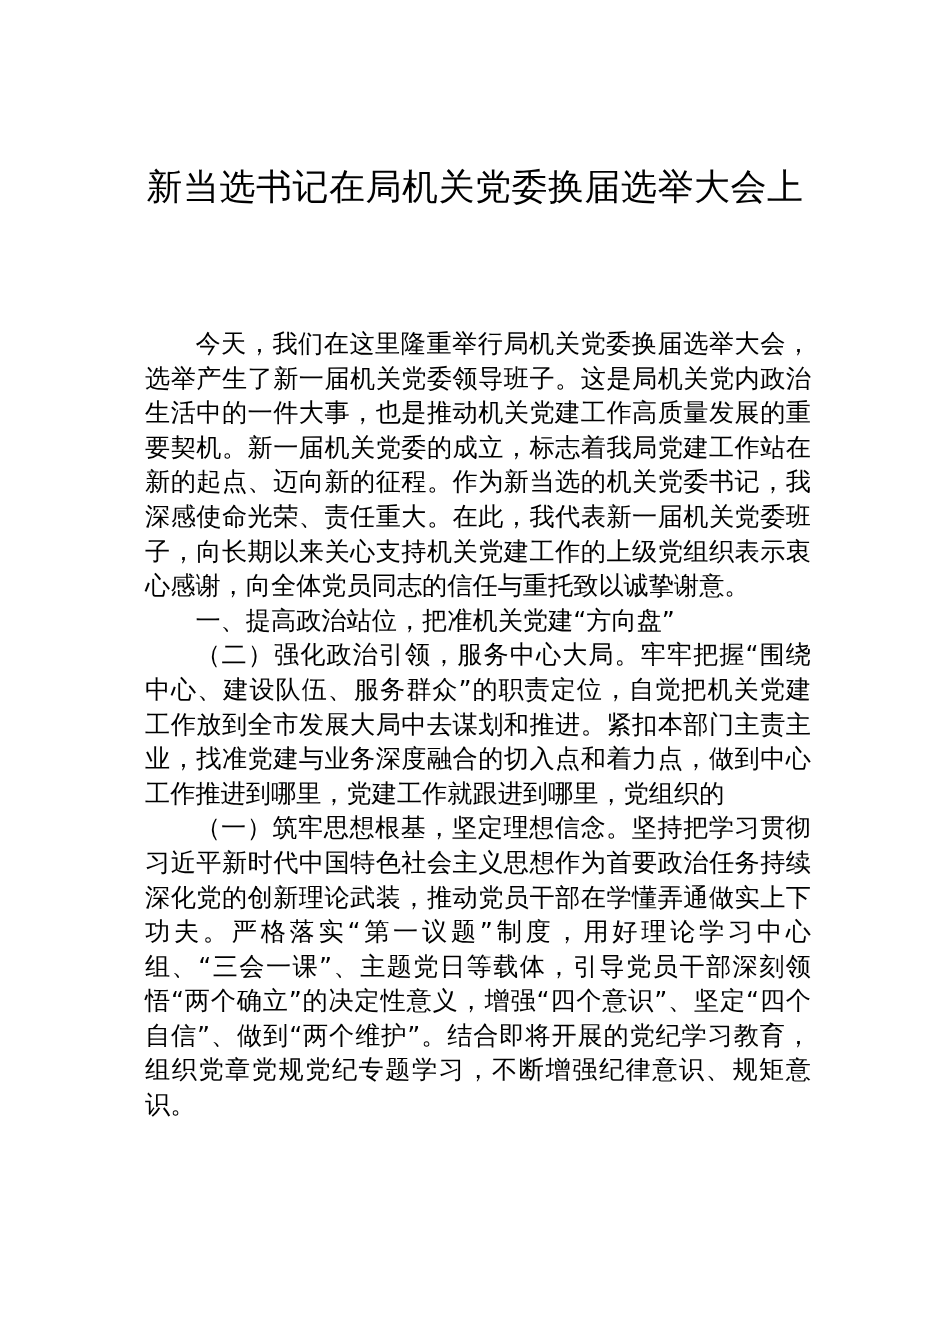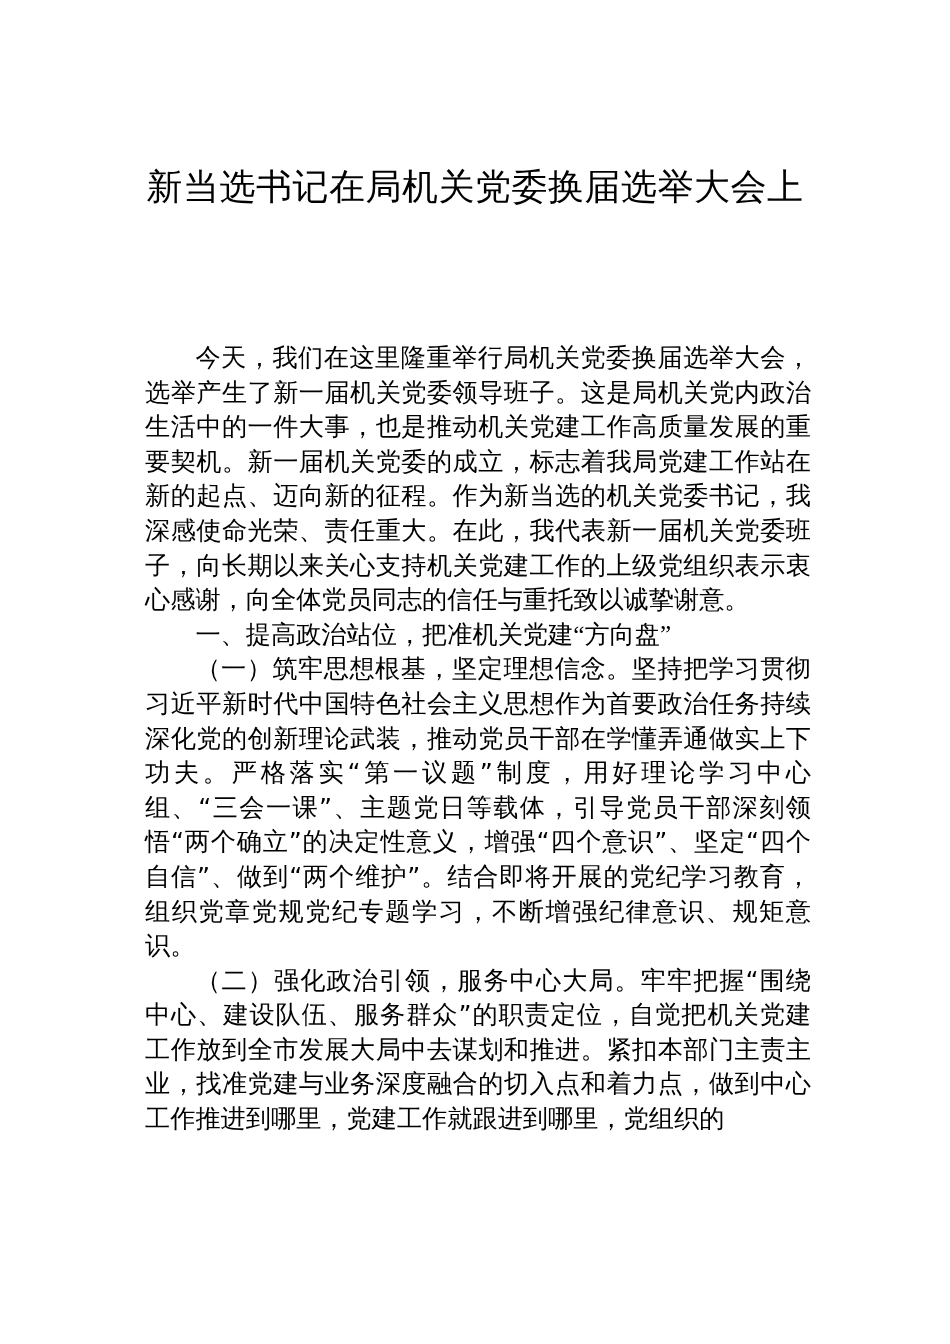--- a/index.html
+++ b/index.html
@@ -39,40 +39,38 @@
     display: block;
     white-space: nowrap;
   }
   .body {
     position: absolute;
     left: 145px;
     top: 327px;
     width: 666px;
     font-size: 25.2px;
     line-height: 34.6px;
-    margin-top: 14px;
   }
   .body p {
     margin: 0;
     text-indent: 2em;
     text-align: justify;
     text-justify: inter-character;
   }
   .body p.heading {
     font-weight: normal;
-    font-family: Liberation Serif, serif;
   }
 </style>
 </head>
 <body>
 
 <div class="page">
   <h1 class="title">
     <span>新当选书记在局机关党委换届选举大会上</span>
   </h1>
 
   <div class="body">
     <p>今天，我们在这里隆重举行局机关党委换届选举大会，选举产生了新一届机关党委领导班子。这是局机关党内政治生活中的一件大事，也是推动机关党建工作高质量发展的重要契机。新一届机关党委的成立，标志着我局党建工作站在新的起点、迈向新的征程。作为新当选的机关党委书记，我深感使命光荣、责任重大。在此，我代表新一届机关党委班子，向长期以来关心支持机关党建工作的上级党组织表示衷心感谢，向全体党员同志的信任与重托致以诚挚谢意。</p>
     <p class="heading">一、提高政治站位，把准机关党建“方向盘”</p>
+    <p>（二）强化政治引领，服务中心大局。牢牢把握“围绕中心、建设队伍、服务群众”的职责定位，自觉把机关党建工作放到全市发展大局中去谋划和推进。紧扣本部门主责主业，找准党建与业务深度融合的切入点和着力点，做到中心工作推进到哪里，党建工作就跟进到哪里，党组织的</p>
     <p>（一）筑牢思想根基，坚定理想信念。坚持把学习贯彻习近平新时代中国特色社会主义思想作为首要政治任务持续深化党的创新理论武装，推动党员干部在学懂弄通做实上下功夫。严格落实“第一议题”制度，用好理论学习中心组、“三会一课”、主题党日等载体，引导党员干部深刻领悟“两个确立”的决定性意义，增强“四个意识”、坚定“四个自信”、做到“两个维护”。结合即将开展的党纪学习教育，组织党章党规党纪专题学习，不断增强纪律意识、规矩意识。</p>
-    <p>（二）强化政治引领，服务中心大局。牢牢把握“围绕中心、建设队伍、服务群众”的职责定位，自觉把机关党建工作放到全市发展大局中去谋划和推进。紧扣本部门主责主业，找准党建与业务深度融合的切入点和着力点，做到中心工作推进到哪里，党建工作就跟进到哪里，党组织的</p>
   </div>
 </div>
 
 </body></html>

